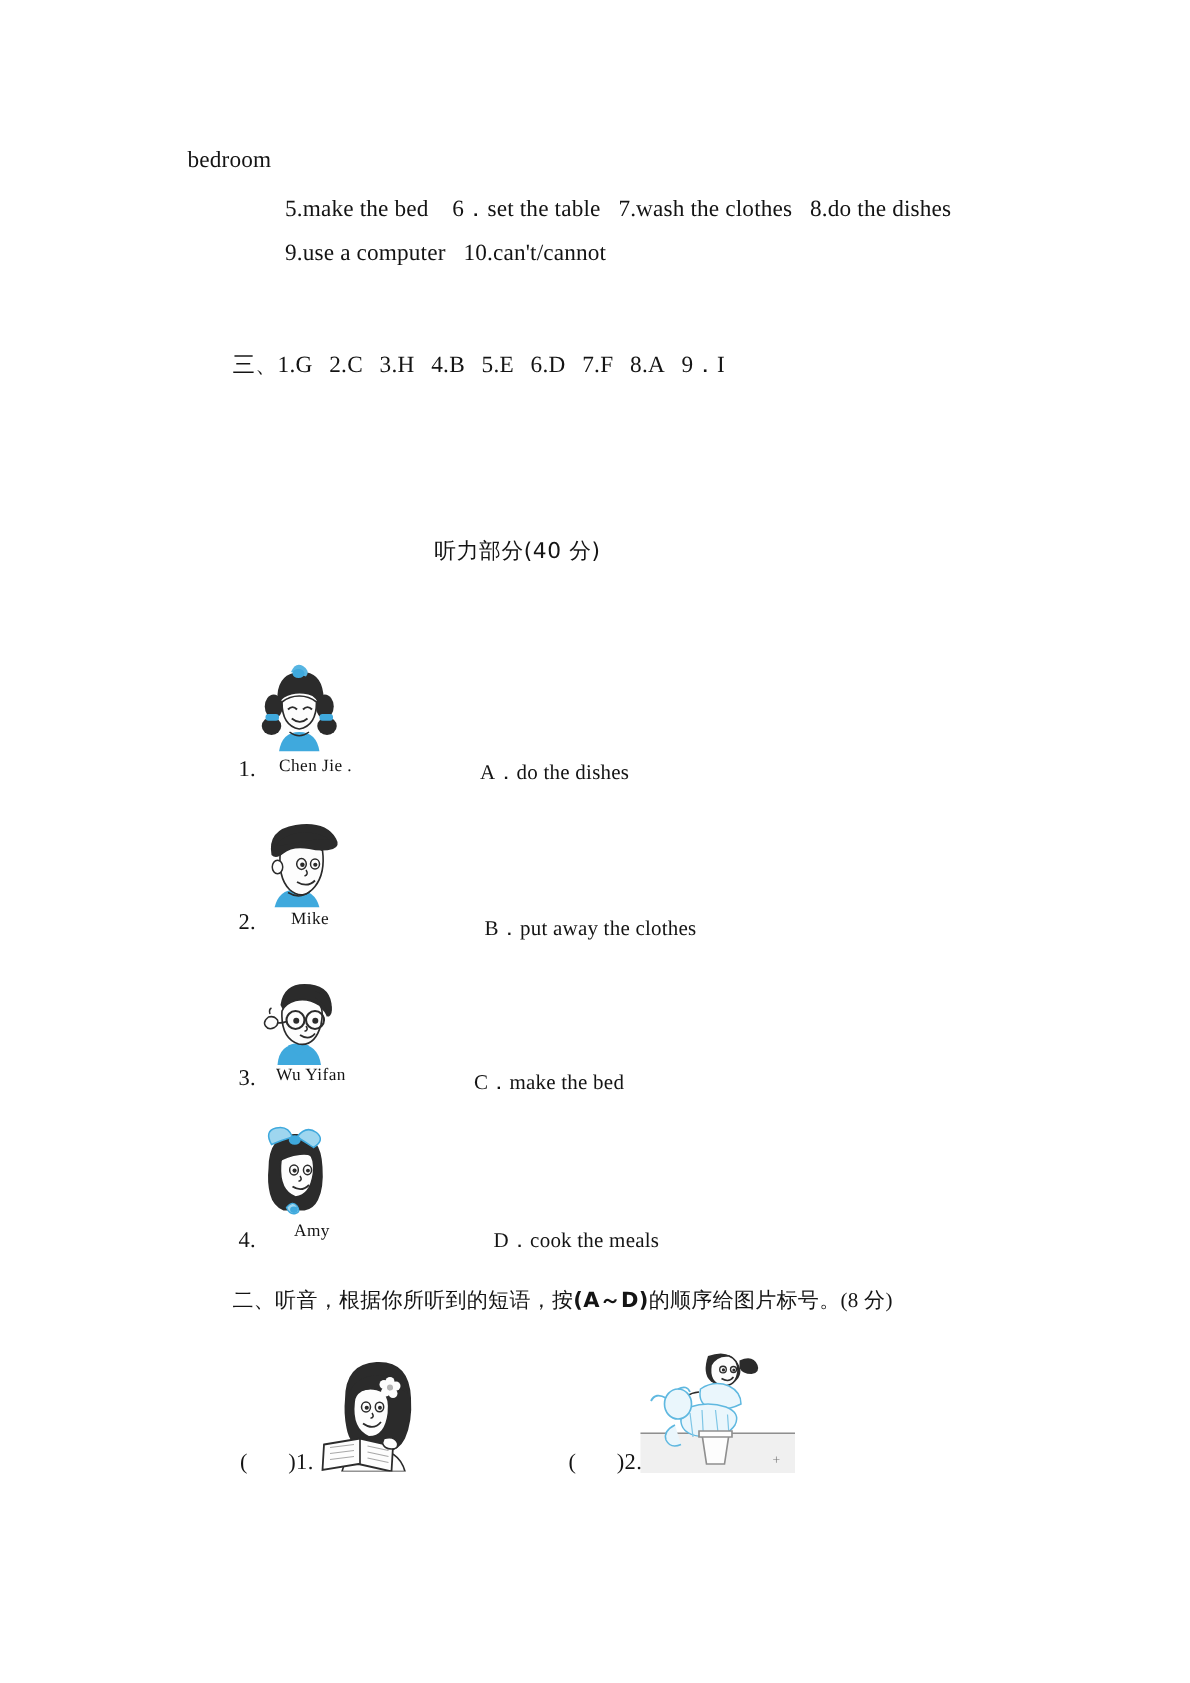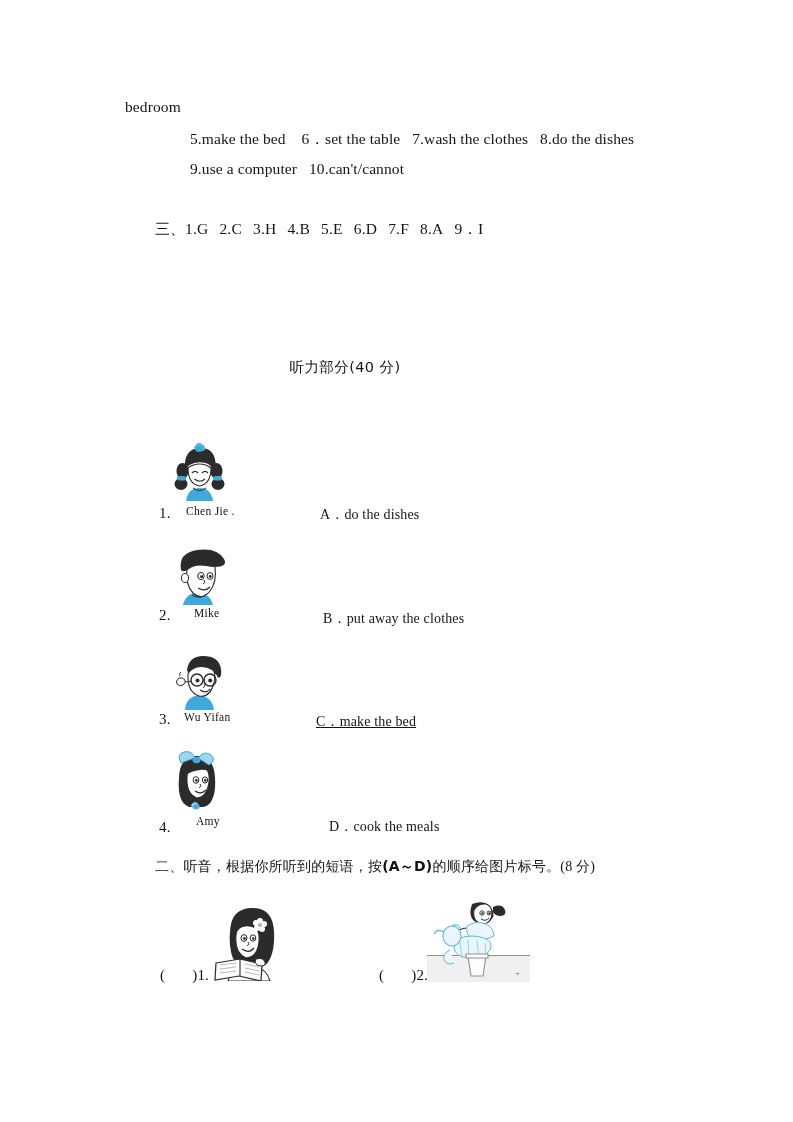--- a/index.html
+++ b/index.html
@@ -43,21 +43,21 @@
   .sec-row .cn-num {
     font-family: "DejaVu Sans", "Liberation Sans", sans-serif;
     font-size: 15px;
     letter-spacing: 0px;
   }
   .sec-row .cn-txt {
     font-family: "DejaVu Sans", "Liberation Sans", sans-serif;
     font-size: 14.5px;
   }
   .row-2 { left: 143px; top: 192px; }
-  .row-3 { left: 143px; top: 219px; }
+  .row-3 { left: 143px; top: 233px; }
   .row-4 { left: 143px; top: 274px; }
 
   .sp-s { display: inline-block; width: 11px; }
   .sp-m { display: inline-block; width: 17px; }
 
   
   .title-main {
     left: 0; top: 331px; width: 793px;
     text-align: center;
     font-family: "DejaVu Sans", "Liberation Sans", sans-serif;
@@ -239,21 +239,21 @@
       <path d="M15 32 q4 0 6 -1" stroke="#2b2b2b" stroke-width="1" fill="none"></path>
 
       <path d="M30 40 q6 4 10 -1" stroke="#2b2b2b" stroke-width="1.2" fill="none"></path>
 
       <path d="M34 34 q2 3 -1 3.5" stroke="#2b2b2b" stroke-width="1" fill="none"></path>
     </svg>
   </div>
 
   <div class="abs match-num" style="left:147px; top:711px;">3.</div>
   <div class="abs match-name" style="left:172px; top:711px;">Wu Yifan</div>
-  <div class="abs opt-text" style="left:304px; top:713px;text-decoration:underline;">C．make the bed</div>
+  <div class="abs opt-text" style="left:304px; top:713px;">C．make the bed</div>
 
   <div class="avatar" style="left:168px; top:749px; width:56px; height:62px;">
     <svg width="56" height="62" viewBox="0 0 56 62">
 
       <path d="M11 30 q0 -22 17 -23 q18 -1 19 22 q1 14 -3 22 q-3 6 -9 7 l-14 0 q-7 -3 -9 -11 q-2 -8 -1 -17 z" fill="#2b2b2b"></path>
 
       <path d="M19 28 q-1 17 10 21 q10 -1 12 -16 q1 -10 -3 -13 q-8 -4 -14 -1 q-5 2 -5 9 z" fill="#fdfdfd" stroke="#2b2b2b" stroke-width="1.1"></path>
 
       <path d="M18 26 q3 -10 13 -10 q10 0 12 8 q-4 -4 -11 -3 q-9 1 -14 5 z" fill="#2b2b2b"></path>
 

